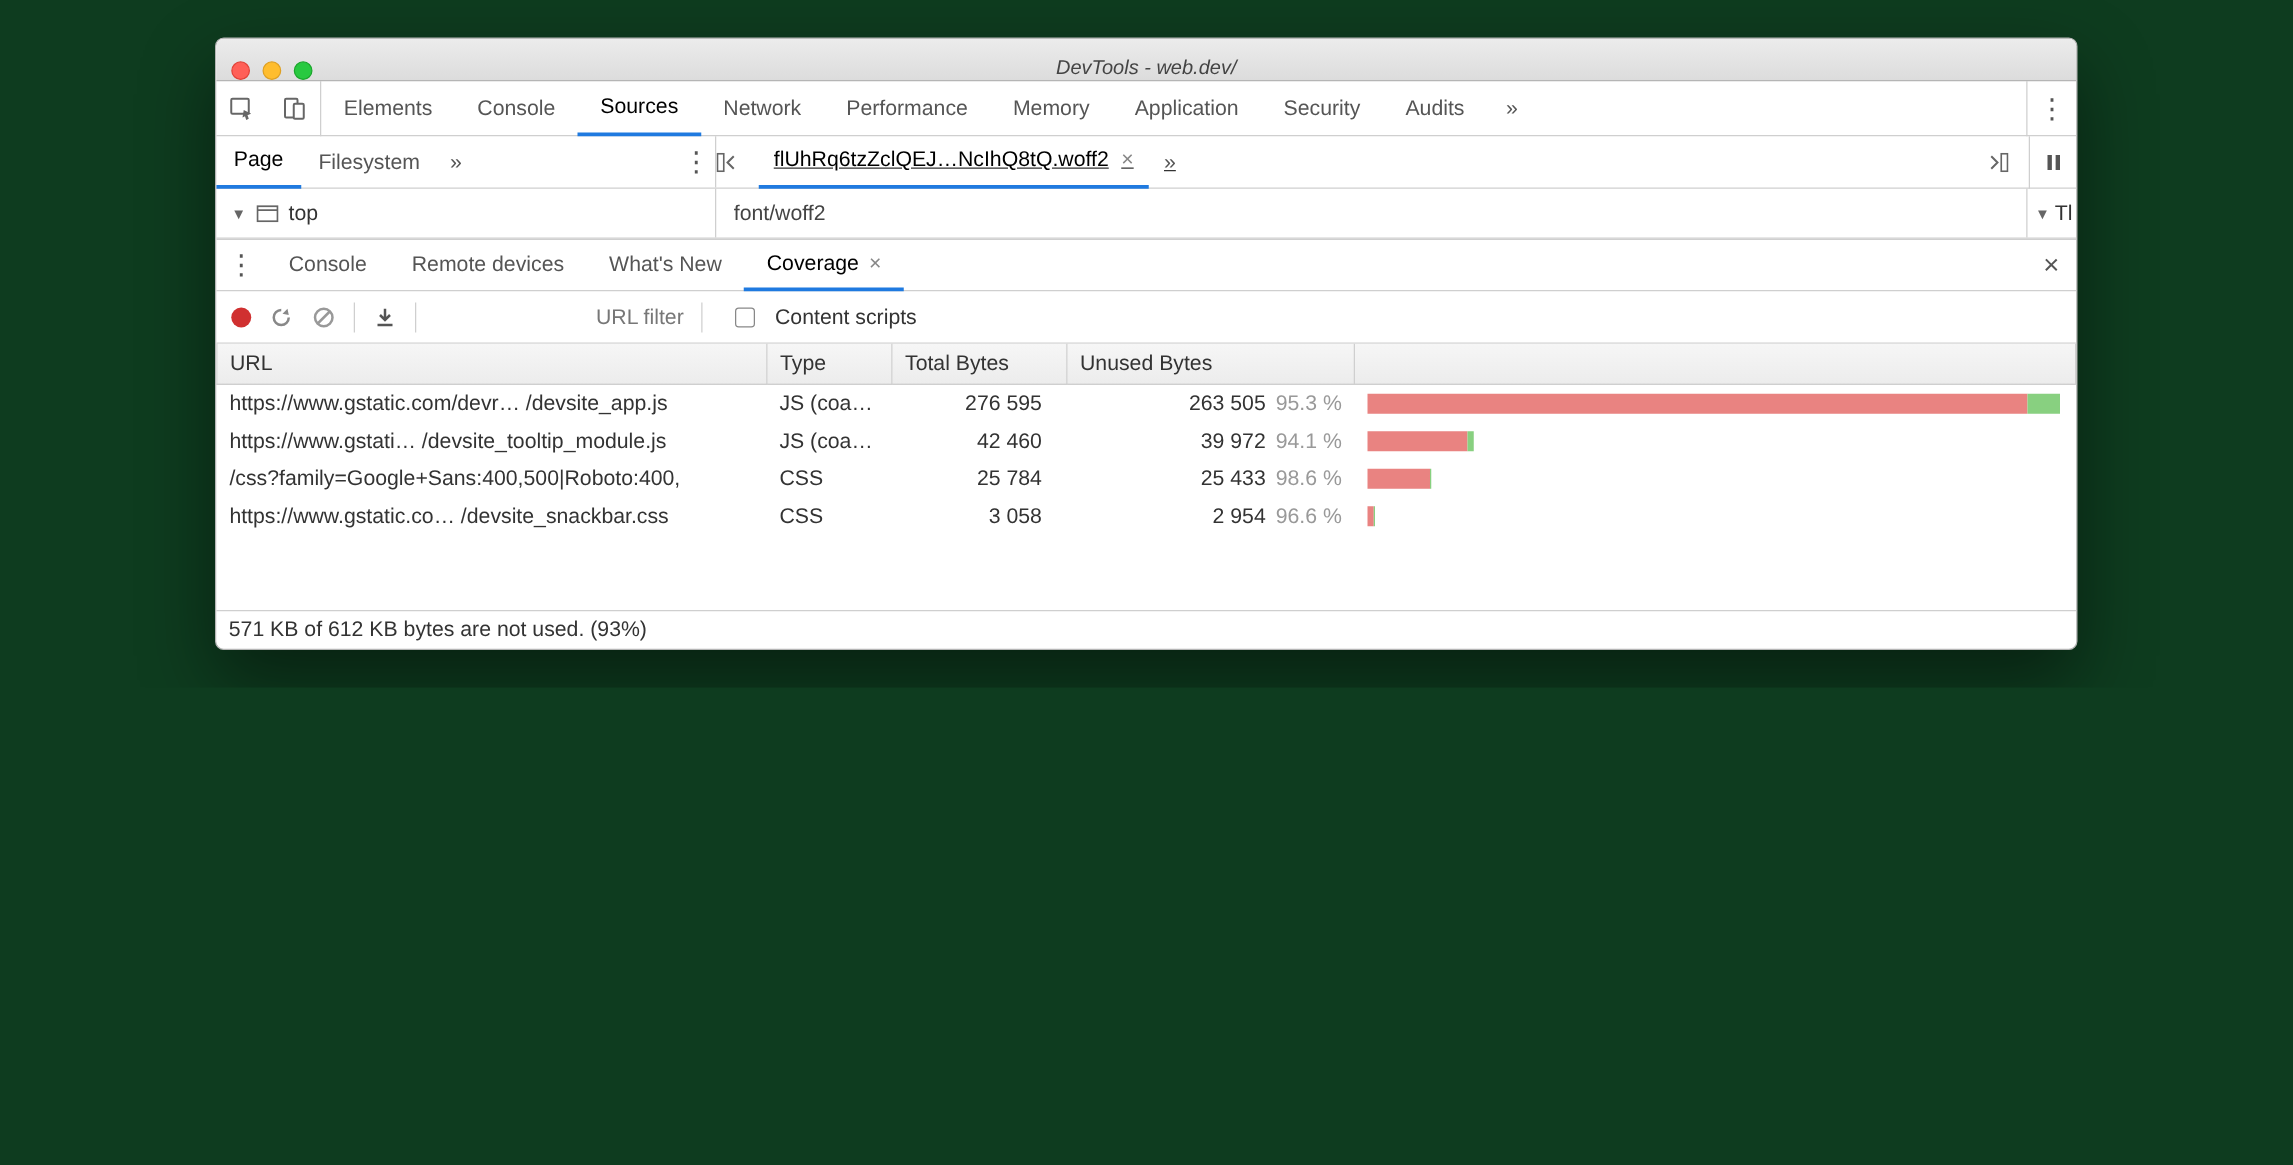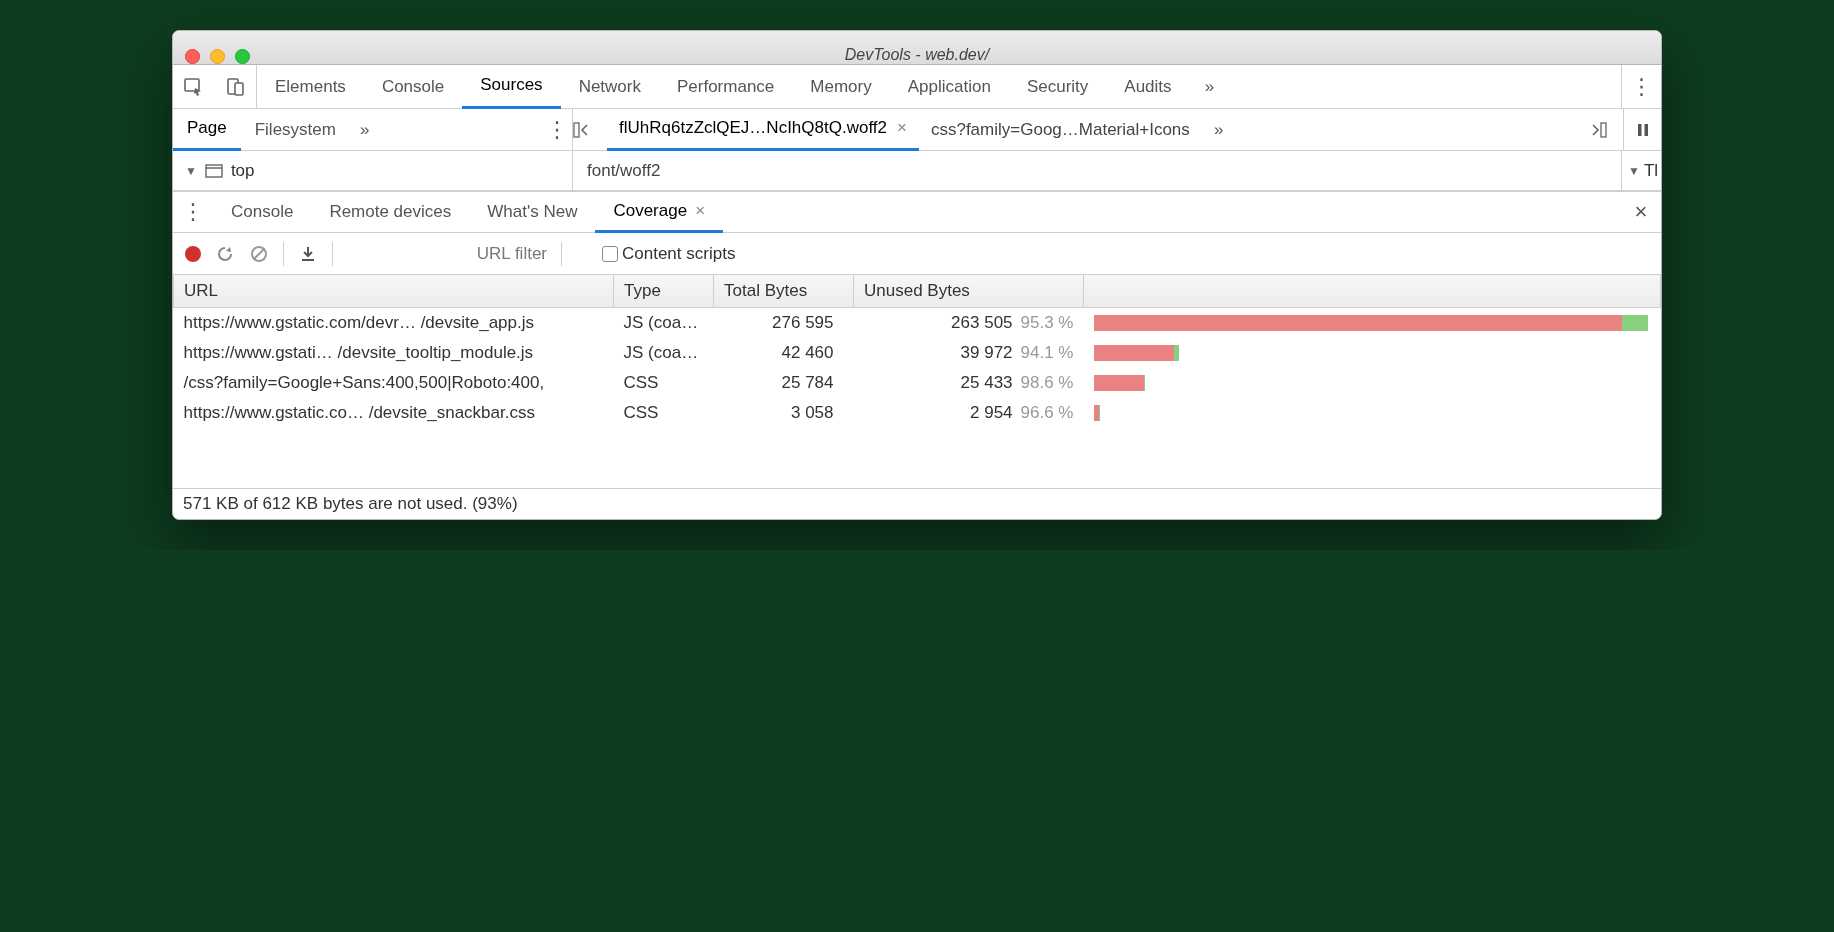--- a/index.html
+++ b/index.html
@@ -66,21 +66,21 @@
   .leftpane-tabs {
     display: flex; align-items: center; width: 400px;
     border-right: 1px solid #cfcfcf;
   }
   .leftpane-tabs .subtab { padding: 0 14px; height: 42px; display: flex; align-items: center; color: #555; cursor: pointer; }
   .leftpane-tabs .subtab.active { color: #000; border-bottom: 3px solid #1f7ae0; }
   .leftpane-tabs .overflow { padding: 0 10px; color: #555; }
   .leftpane-tabs .spacer { flex: 1; }
   .leftpane-tabs .kebab { width: 30px; text-align:center; color:#555; font-size: 22px; }
   .filetabs {
-    display: flex; align-items: center; flex: 1;
+    display: flex; align-items: center; flex: 1; text-decoration: underline;
   }
   .filetabs .navicon { width: 34px; text-align: center; color: #555; }
   .filetabs .ftab {
     display: flex; align-items: center; gap: 10px; padding: 0 12px;
     height: 42px; color: #444; cursor: pointer; white-space: nowrap;
   }
   .filetabs .ftab.active { border-bottom: 3px solid #1f7ae0; color: #000; }
   .filetabs .close { color: #888; }
   .filetabs ._spacer { flex: 1; }
   .filetabs .pause { width: 38px; text-align: center; color: #444; border-left: 1px solid #cfcfcf; height: 42px; display:flex;align-items:center;justify-content:center; font-size: 16px;}
@@ -117,21 +117,21 @@
   .toolbar {
     display: flex; align-items: center; height: 42px;
     border-bottom: 1px solid #cfcfcf; gap: 14px; padding: 0 12px;
   }
   .toolbar .rec { width: 16px; height: 16px; background: #d03030; border-radius: 50%; }
   .toolbar .ico { width: 20px; height: 20px; display:flex;align-items:center;justify-content:center; color:#888; }
   .toolbar .divider { width: 1px; height: 24px; background: #cfcfcf; }
   .toolbar .urlfilter {
     color: #777; width: 200px; text-align: right;
   }
-  .toolbar .chk { display:flex; align-items:center; gap:4px; color:#333; margin-left: 26px; }
+  .toolbar .chk { display:flex; align-items:center; gap:16px; color:#333; margin-left: 12px; }
   .toolbar .chkbox { width:16px;height:16px;border:1px solid #888; border-radius:3px; }
   
   .tbl {
     width: 100%; border-collapse: collapse; table-layout: fixed;
   }
   .tbl col.c-url { width: 440px; }
   .tbl col.c-type { width: 100px; }
   .tbl col.c-total { width: 140px; }
   .tbl col.c-unused { width: 230px; }
   .tbl col.c-bar { }
@@ -212,23 +212,20 @@
       <div class="navicon">
         <svg width="18" height="16" viewBox="0 0 18 16">
             <rect x="1" y="1" width="5" height="14" fill="none" stroke="#666" stroke-width="1.3"></rect>
             <path d="M14 3 L9 8 L14 13" fill="none" stroke="#666" stroke-width="1.6"></path>
           </svg>
       </div>
       <div id="filetabs-slot" style="display:flex;">
           <div class="ftab active">
             <span>flUhRq6tzZclQEJ…NcIhQ8tQ.woff2</span>
             <span class="close">×</span>
-          </div>
-          <div class="ftab">
-            <span>css?family=Goog…Material+Icons</span>
           </div>
         </div>
       <div class="navicon">»</div>
       <div class="_spacer"></div>
       <div class="navicon">
         <svg width="18" height="16" viewBox="0 0 18 16">
             <rect x="12" y="1" width="5" height="14" fill="none" stroke="#666" stroke-width="1.3"></rect>
             <path d="M4 3 L9 8 L4 13" fill="none" stroke="#666" stroke-width="1.6"></path>
           </svg>
       </div>

